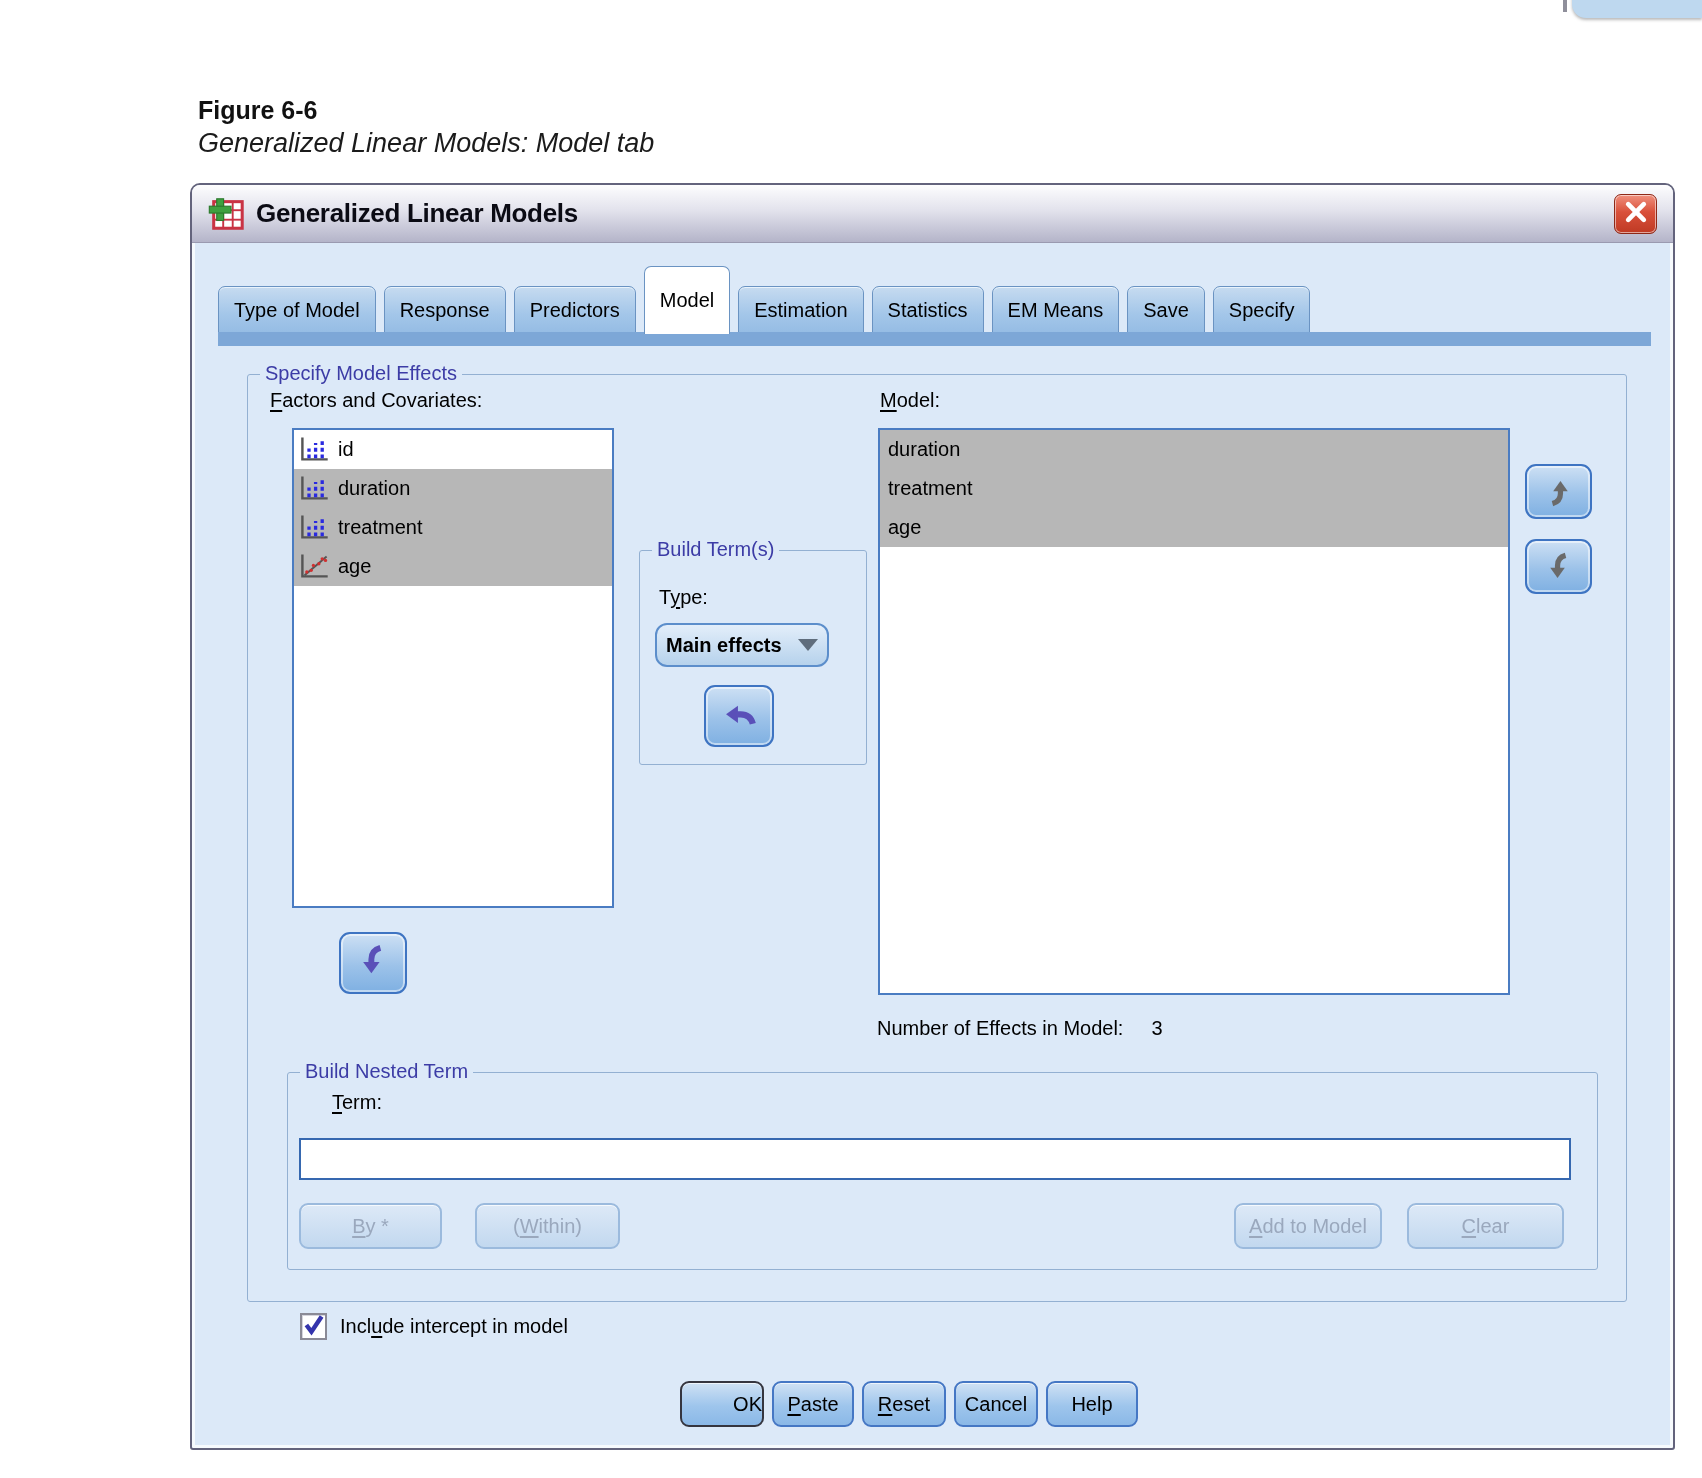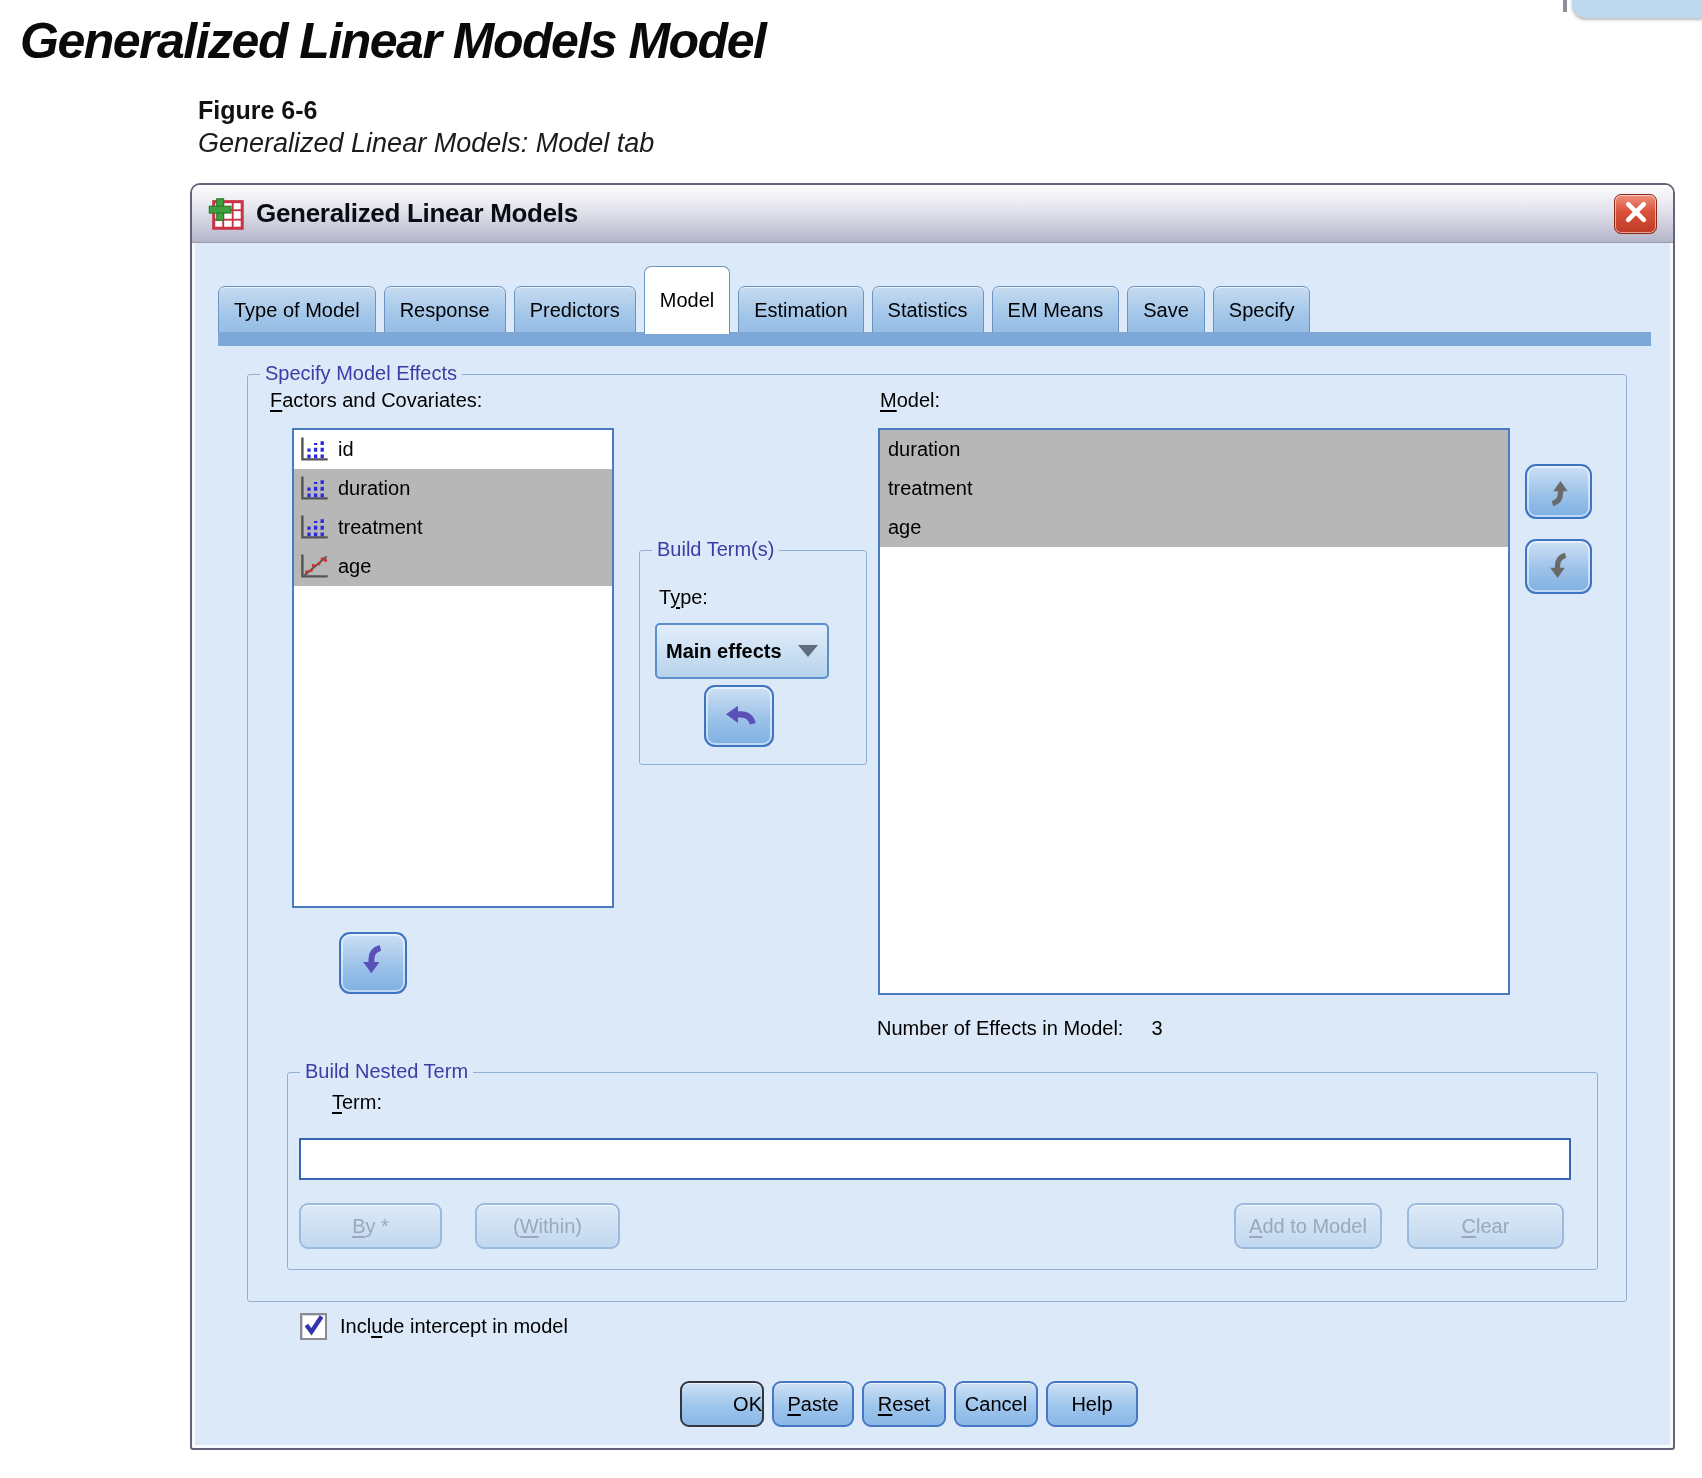--- a/index.html
+++ b/index.html
@@ -53,22 +53,22 @@
   .lrow .vicon { width:33px; height:29px; flex:0 0 auto; }
   .mrow { height:39px; display:flex; align-items:center; padding-left:8px; font-size:20px; color:#000; }
   .mrow.sel { background:#b7b7b7; }
 
   
   .squarebtn { position:absolute; background:linear-gradient(#cde0f4, #9cc2e9 55%, #7fb0e2);
     border:2px solid #3e74c2; border-radius:11px; box-shadow:inset 0 0 0 2px rgba(255,255,255,.5);
     display:flex; align-items:center; justify-content:center; cursor:default; }
 
   
-  .dropdown { position:absolute; left:463px; top:438px; width:174px; height:56px;
-    background:linear-gradient(#e3eefa, #b6d2ec); border:2px solid #5c8ecb; border-radius:5px;
+  .dropdown { position:absolute; left:463px; top:438px; width:174px; height:44px;
+    background:linear-gradient(#e3eefa, #b6d2ec); border:2px solid #5c8ecb; border-radius:12px;
     display:flex; align-items:center; padding:0 9px; font-size:20px; font-weight:bold; color:#000; cursor:default; }
   .dd-arrow { margin-left:auto; width:0; height:0; border-left:10px solid transparent;
     border-right:10px solid transparent; border-top:12px solid #5f6d7c; }
 
   .effects-line { position:absolute; left:685px; top:832px; font-size:20px; color:#000; }
   .effects-line .val { margin-left:28px; }
 
   
   .field { position:absolute; left:107px; top:953px; width:1272px; height:42px; background:#fff;
     border:2px solid #3668b0; font-size:20px; padding:0 8px; font-family:"Liberation Sans",sans-serif; }
@@ -87,21 +87,20 @@
     border:2px solid #8a8a96; box-shadow:inset 1px 1px 0 #d5d5dd; display:flex; align-items:center;
     justify-content:center; cursor:default; }
 </style>
 </head>
 <body>
 
 <div class="page">
 
   <div class="corner-widget"></div>
 
-  <div class="heading">Generalized Linear Models Model</div>
   <div class="figlabel">Figure 6-6</div>
   <div class="figcap">Generalized Linear Models: Model tab</div>
 
   <div class="dialog">
 
     <div class="titlebar">
       <span class="appicon">
         <svg viewBox="0 0 20 20" width="38" height="38">
           <rect x="3" y="3.5" width="15" height="14" fill="#ffffff" stroke="#c93344" stroke-width="1.6"></rect>
           <line x1="8" y1="3.5" x2="8" y2="17.5" stroke="#c93344" stroke-width="1"></line>

